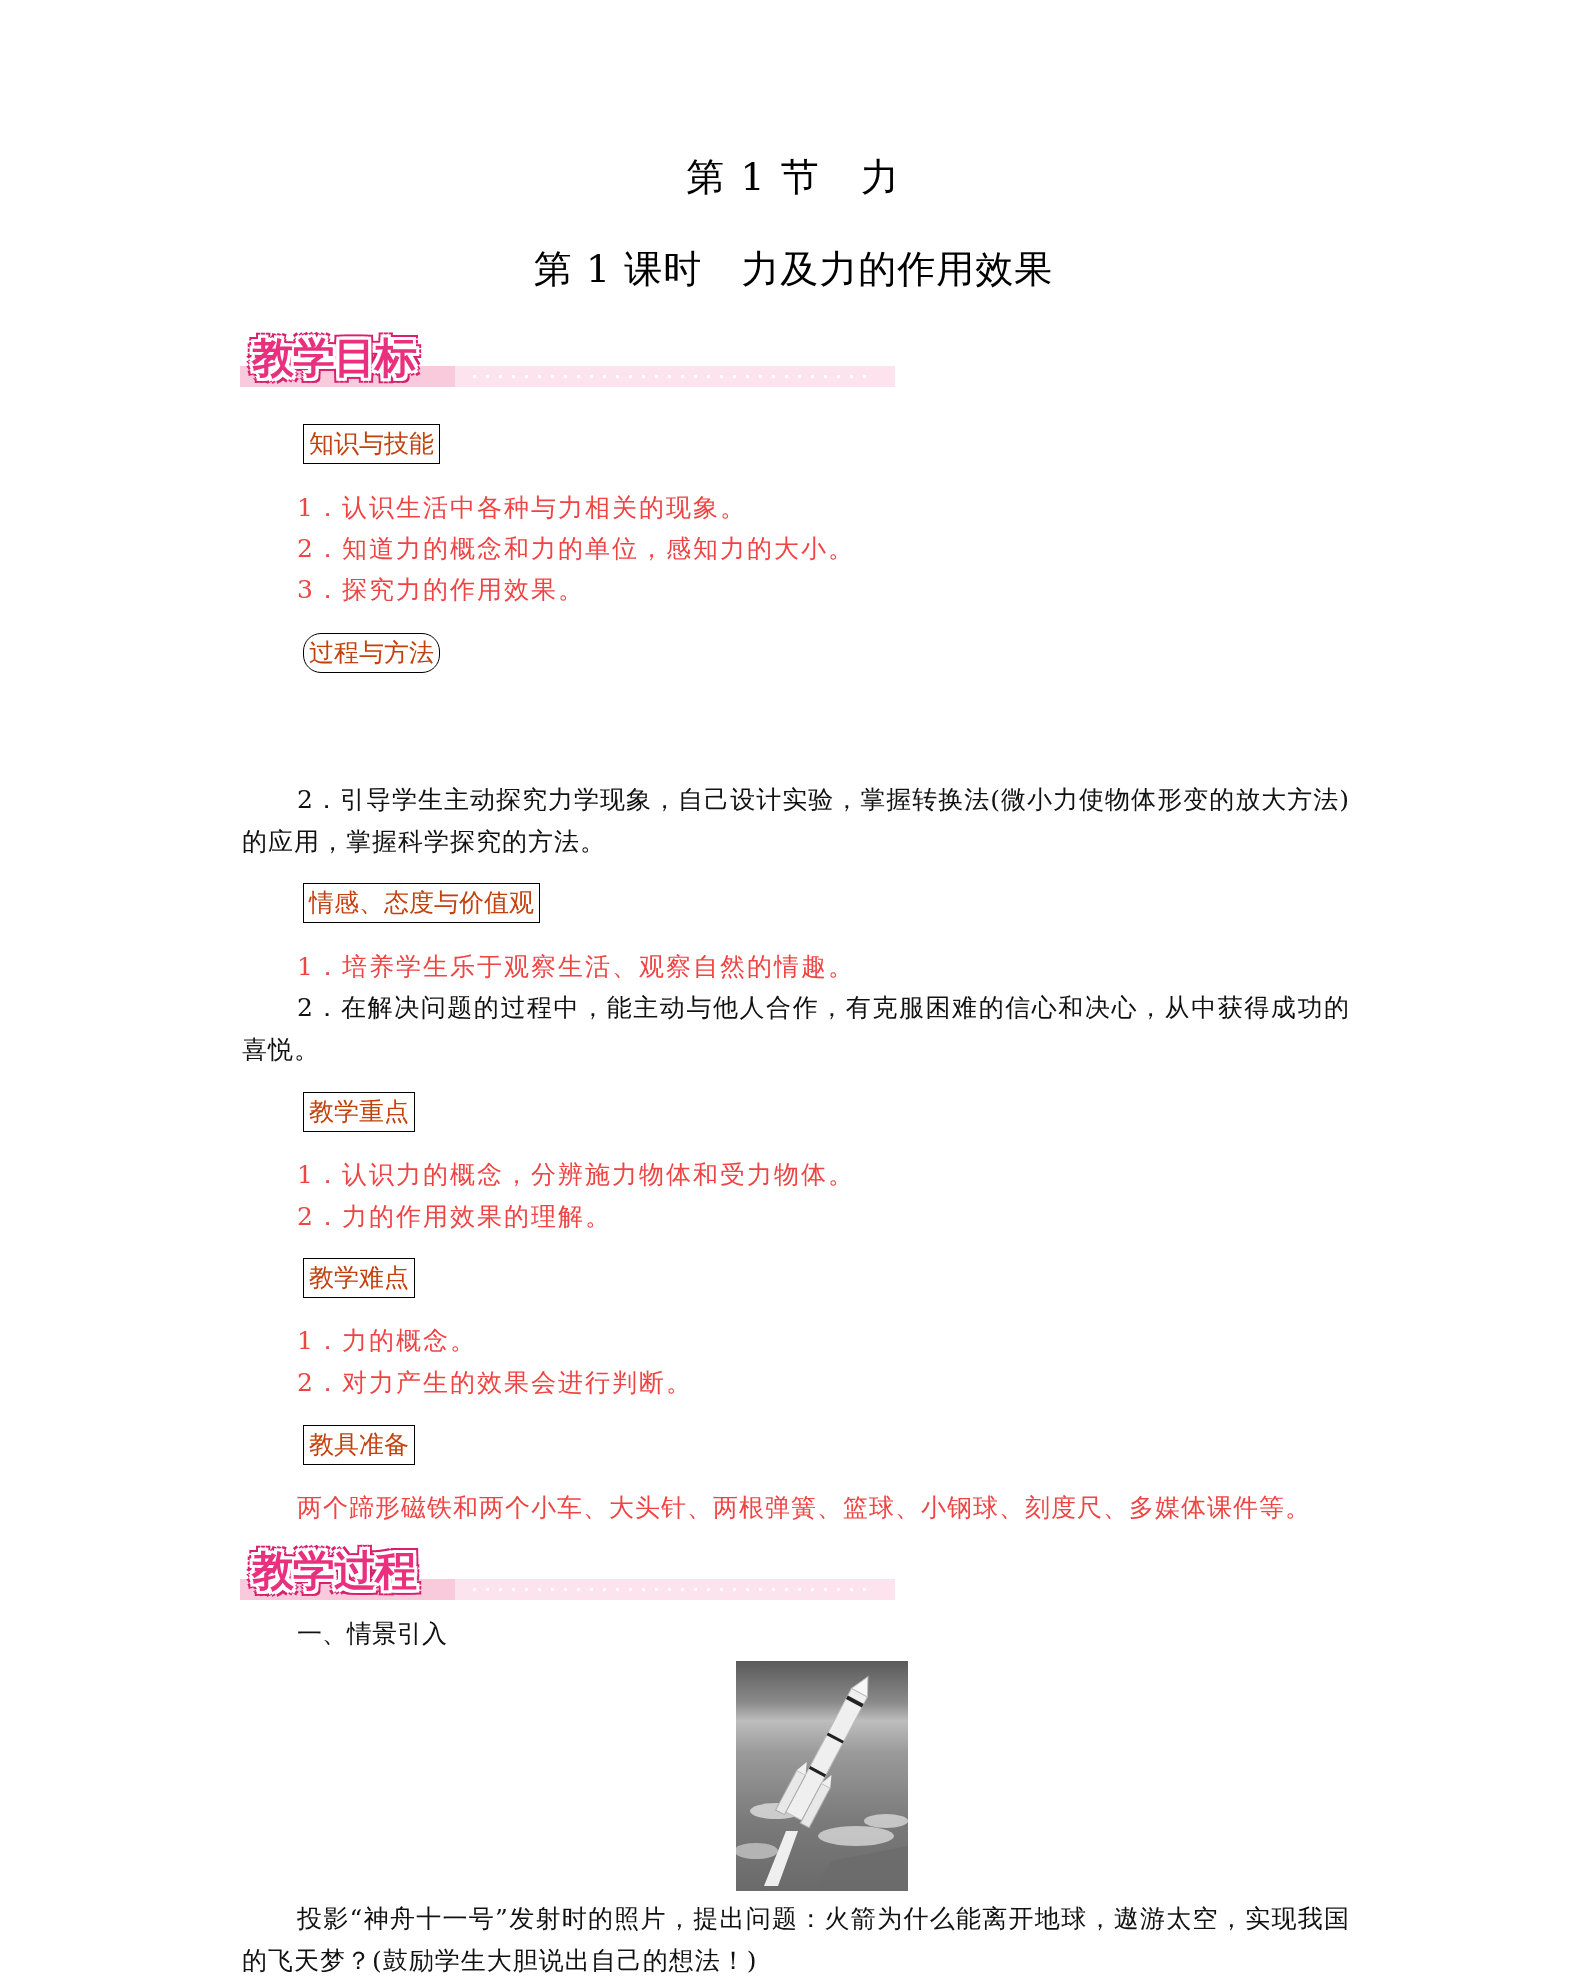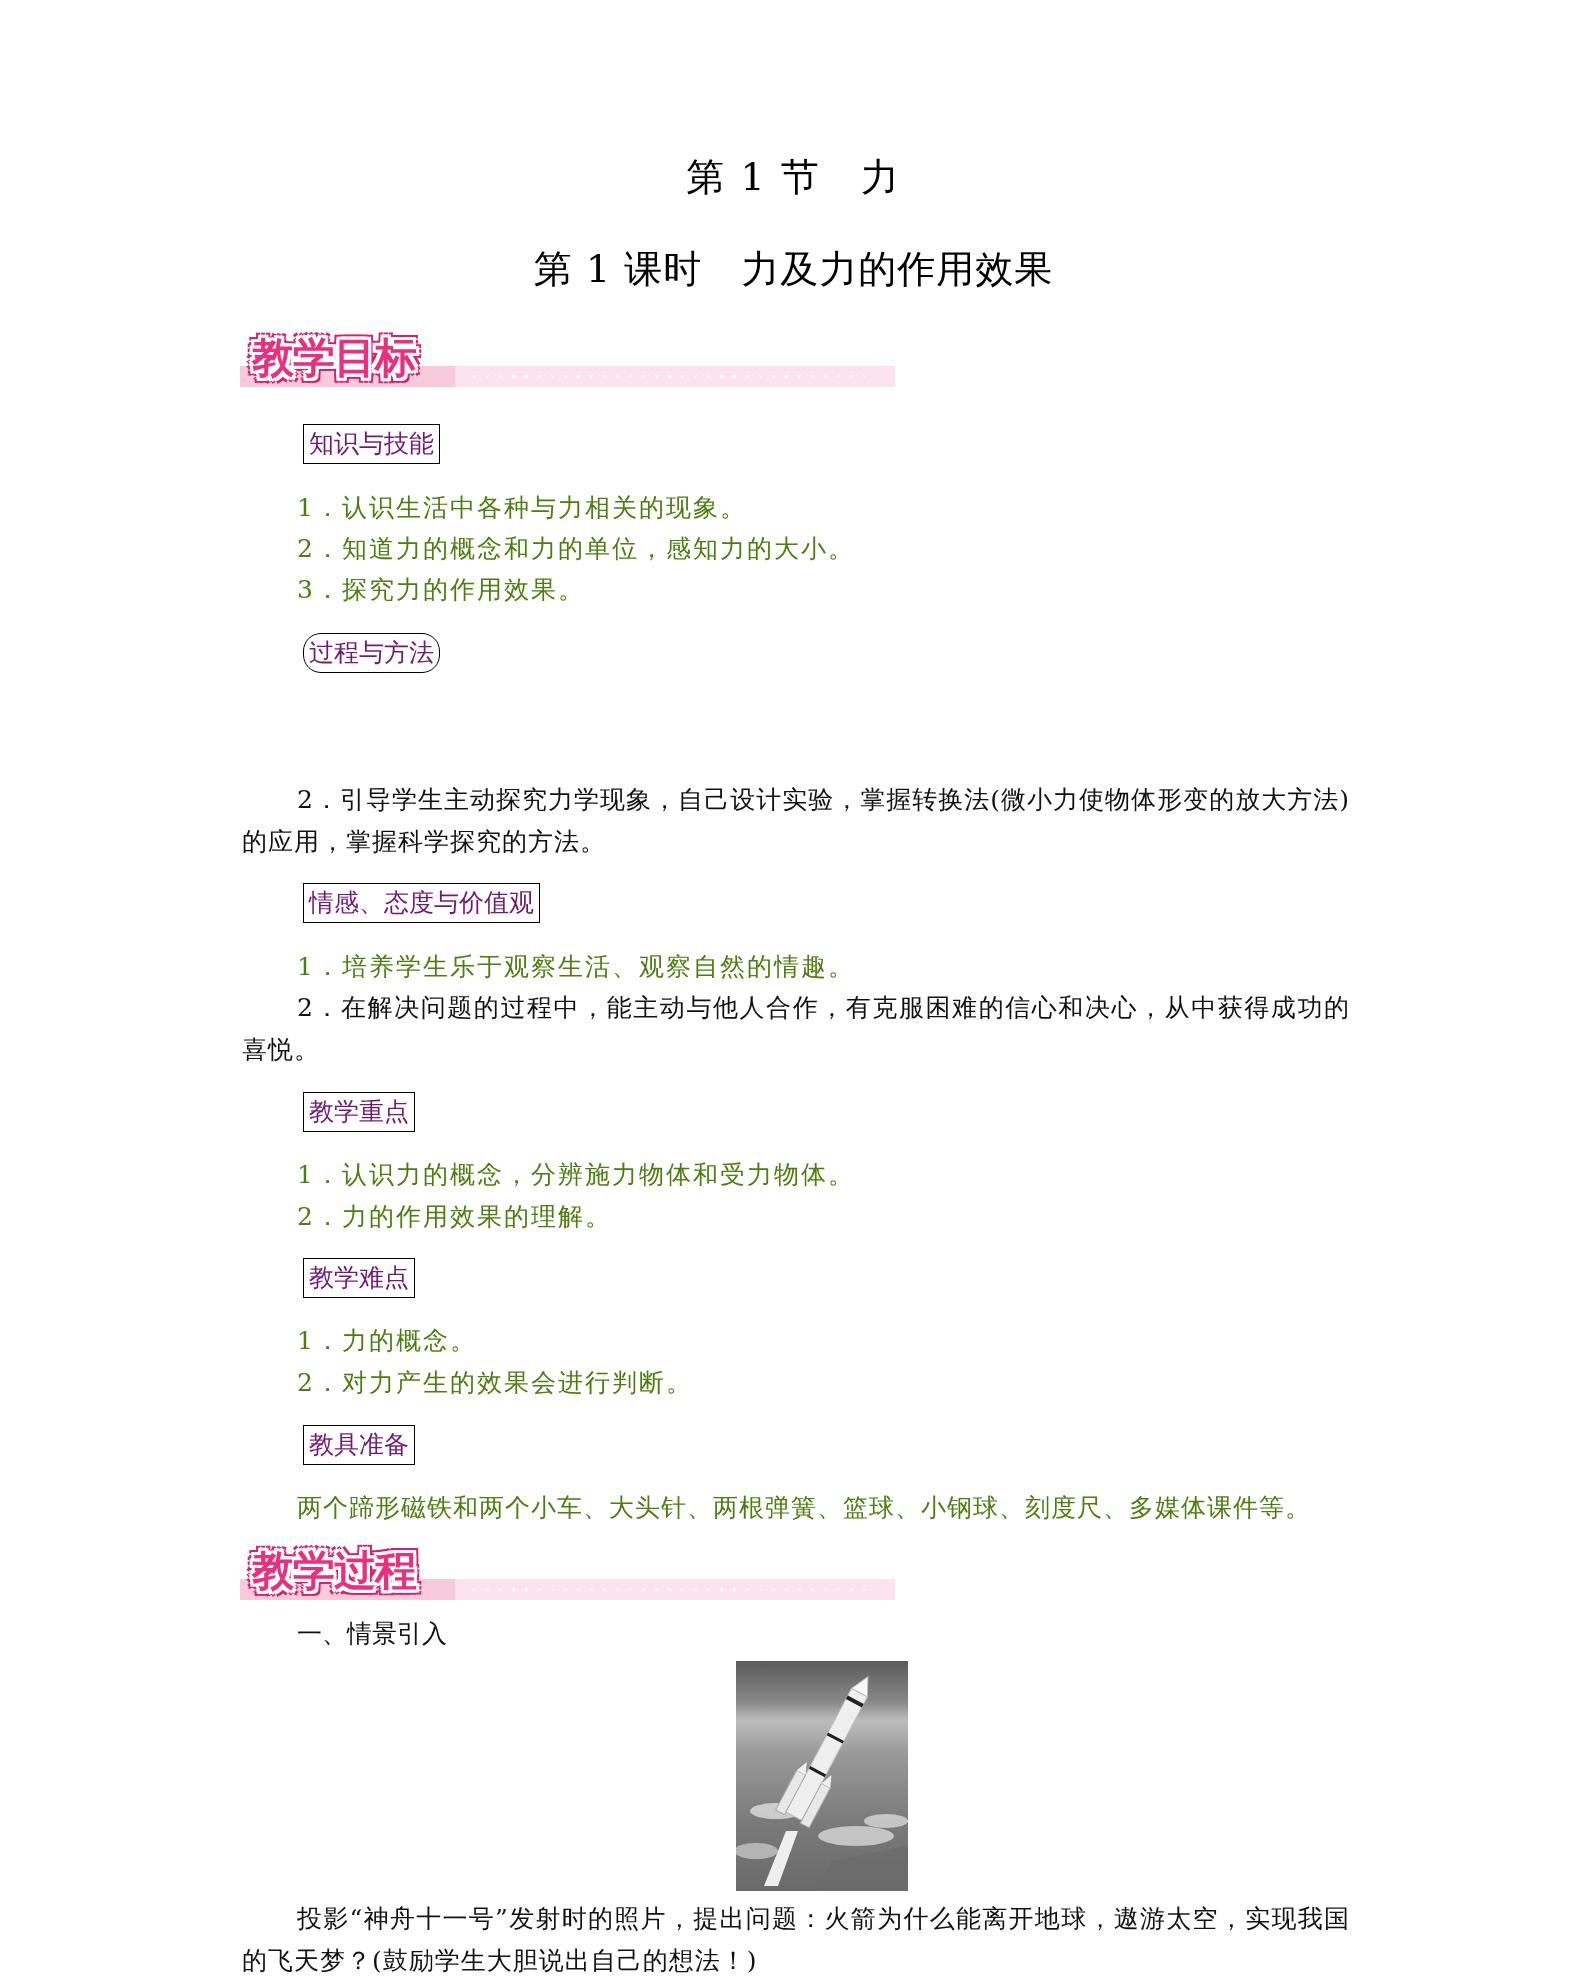--- a/index.html
+++ b/index.html
@@ -43,28 +43,28 @@
       0 -3px 0 #fff, 0 3px 0 #fff, -3px 0 0 #fff, 3px 0 0 #fff,
       -5px -5px 0 #d91f6f, 5px -5px 0 #d91f6f, -5px 5px 0 #d91f6f, 5px 5px 0 #d91f6f,
       0 -5px 0 #d91f6f, 0 5px 0 #d91f6f, -5px 0 0 #d91f6f, 5px 0 0 #d91f6f;
   }
 
   
   .boxlabel {
     position: absolute; left: 303px;
     border: 1.5px solid #000; background: #fff;
     font-family: "DejaVu Sans", "Liberation Sans", sans-serif;
-    font-size: 25px; line-height: 38px; padding: 0 5px; color: #701a75;
+    font-size: 25px; line-height: 38px; padding: 0 5px; color: #c2410c;
     white-space: nowrap;
   }
 
   .line {
     position: absolute; white-space: nowrap;
     font-family: "DejaVu Serif", "Liberation Serif", serif;
-    font-size: 25px; color: #4d7c0f; letter-spacing: 2px;
+    font-size: 25px; color: #ef4444; letter-spacing: 2px;
   }
   .indent { left: 297px; }
   .para {
     position: absolute; left: 242px; width: 1108px;
     font-family: "DejaVu Serif", "Liberation Serif", serif;
     font-size: 25px; line-height: 42px; color: #111;
     text-indent: 55px; text-align: justify; letter-spacing: 1px;
   }
   .heading-sans {
     position: absolute; left: 297px;

